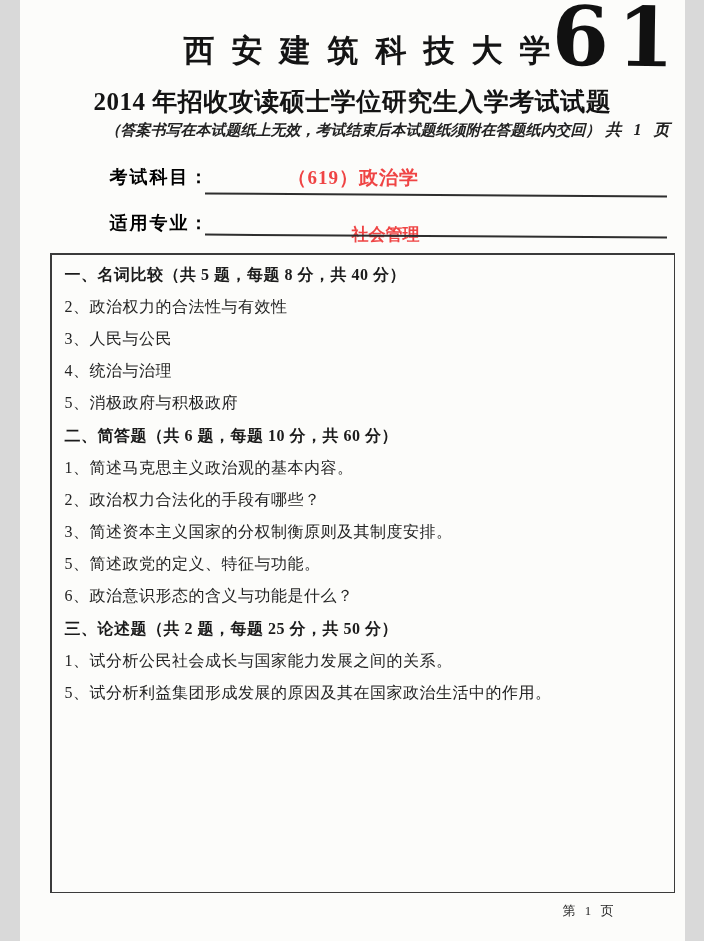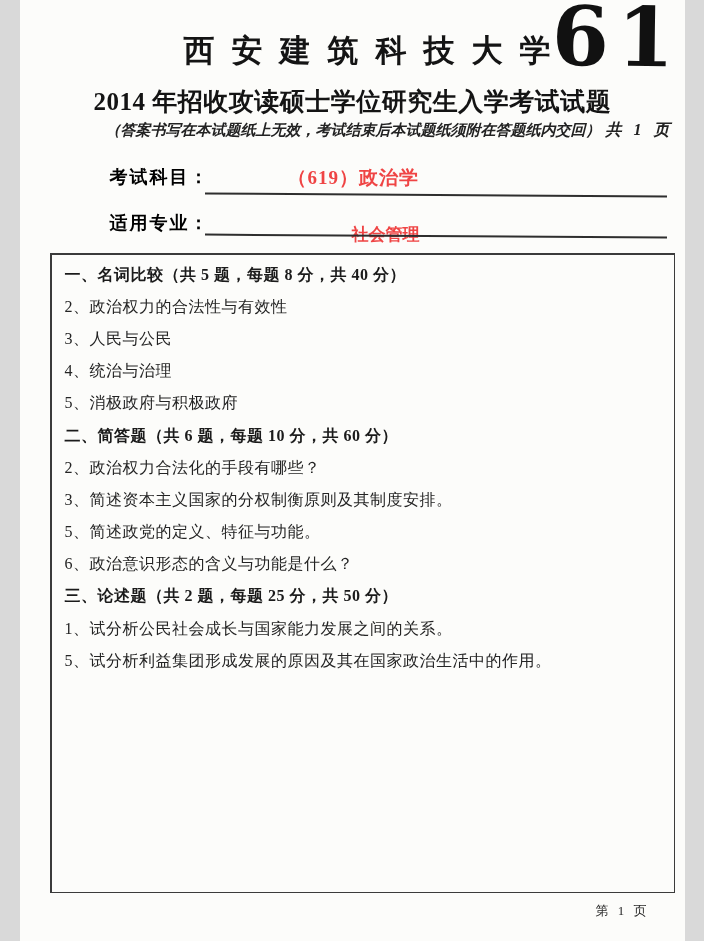--- a/index.html
+++ b/index.html
@@ -78,21 +78,21 @@
     letter-spacing:0.5px;
   }
   .box .line.heading { font-weight:bold; color:#1b1b1b; }
   .outer-rule {
     position:absolute; left:669px; top:243px;
     width:2px; height:650px; background:#3b3b3b;
   }
 
   
   .pagefoot {
-    position:absolute; left:576px; top:902px;
+    position:absolute; left:543px; top:902px;
     font-size:13px; letter-spacing:3px; color:#2a2a2a;
   }
 </style>
 </head>
 <body>
 
 <div class="page">
 
   <div class="univ">西安建筑科技大学</div>
   <div class="code">619</div>
@@ -115,20 +115,21 @@
   <div class="uline u-major"></div>
 
   <div class="box">
     <div class="line heading">一、名词比较（共 5 题，每题 8 分，共 40 分）</div>
     <div class="line">2、政治权力的合法性与有效性</div>
     <div class="line">3、人民与公民</div>
     <div class="line">4、统治与治理</div>
     <div class="line">5、消极政府与积极政府</div>
 
     <div class="line heading">二、简答题（共 6 题，每题 10 分，共 60 分）</div>
+    <div class="line">1、简述马克思主义政治观的基本内容。</div>
     <div class="line">2、政治权力合法化的手段有哪些？</div>
     <div class="line">3、简述资本主义国家的分权制衡原则及其制度安排。</div>
     <div class="line">5、简述政党的定义、特征与功能。</div>
     <div class="line">6、政治意识形态的含义与功能是什么？</div>
 
     <div class="line heading">三、论述题（共 2 题，每题 25 分，共 50 分）</div>
     <div class="line">1、试分析公民社会成长与国家能力发展之间的关系。</div>
     <div class="line">5、试分析利益集团形成发展的原因及其在国家政治生活中的作用。</div>
   </div>
 

